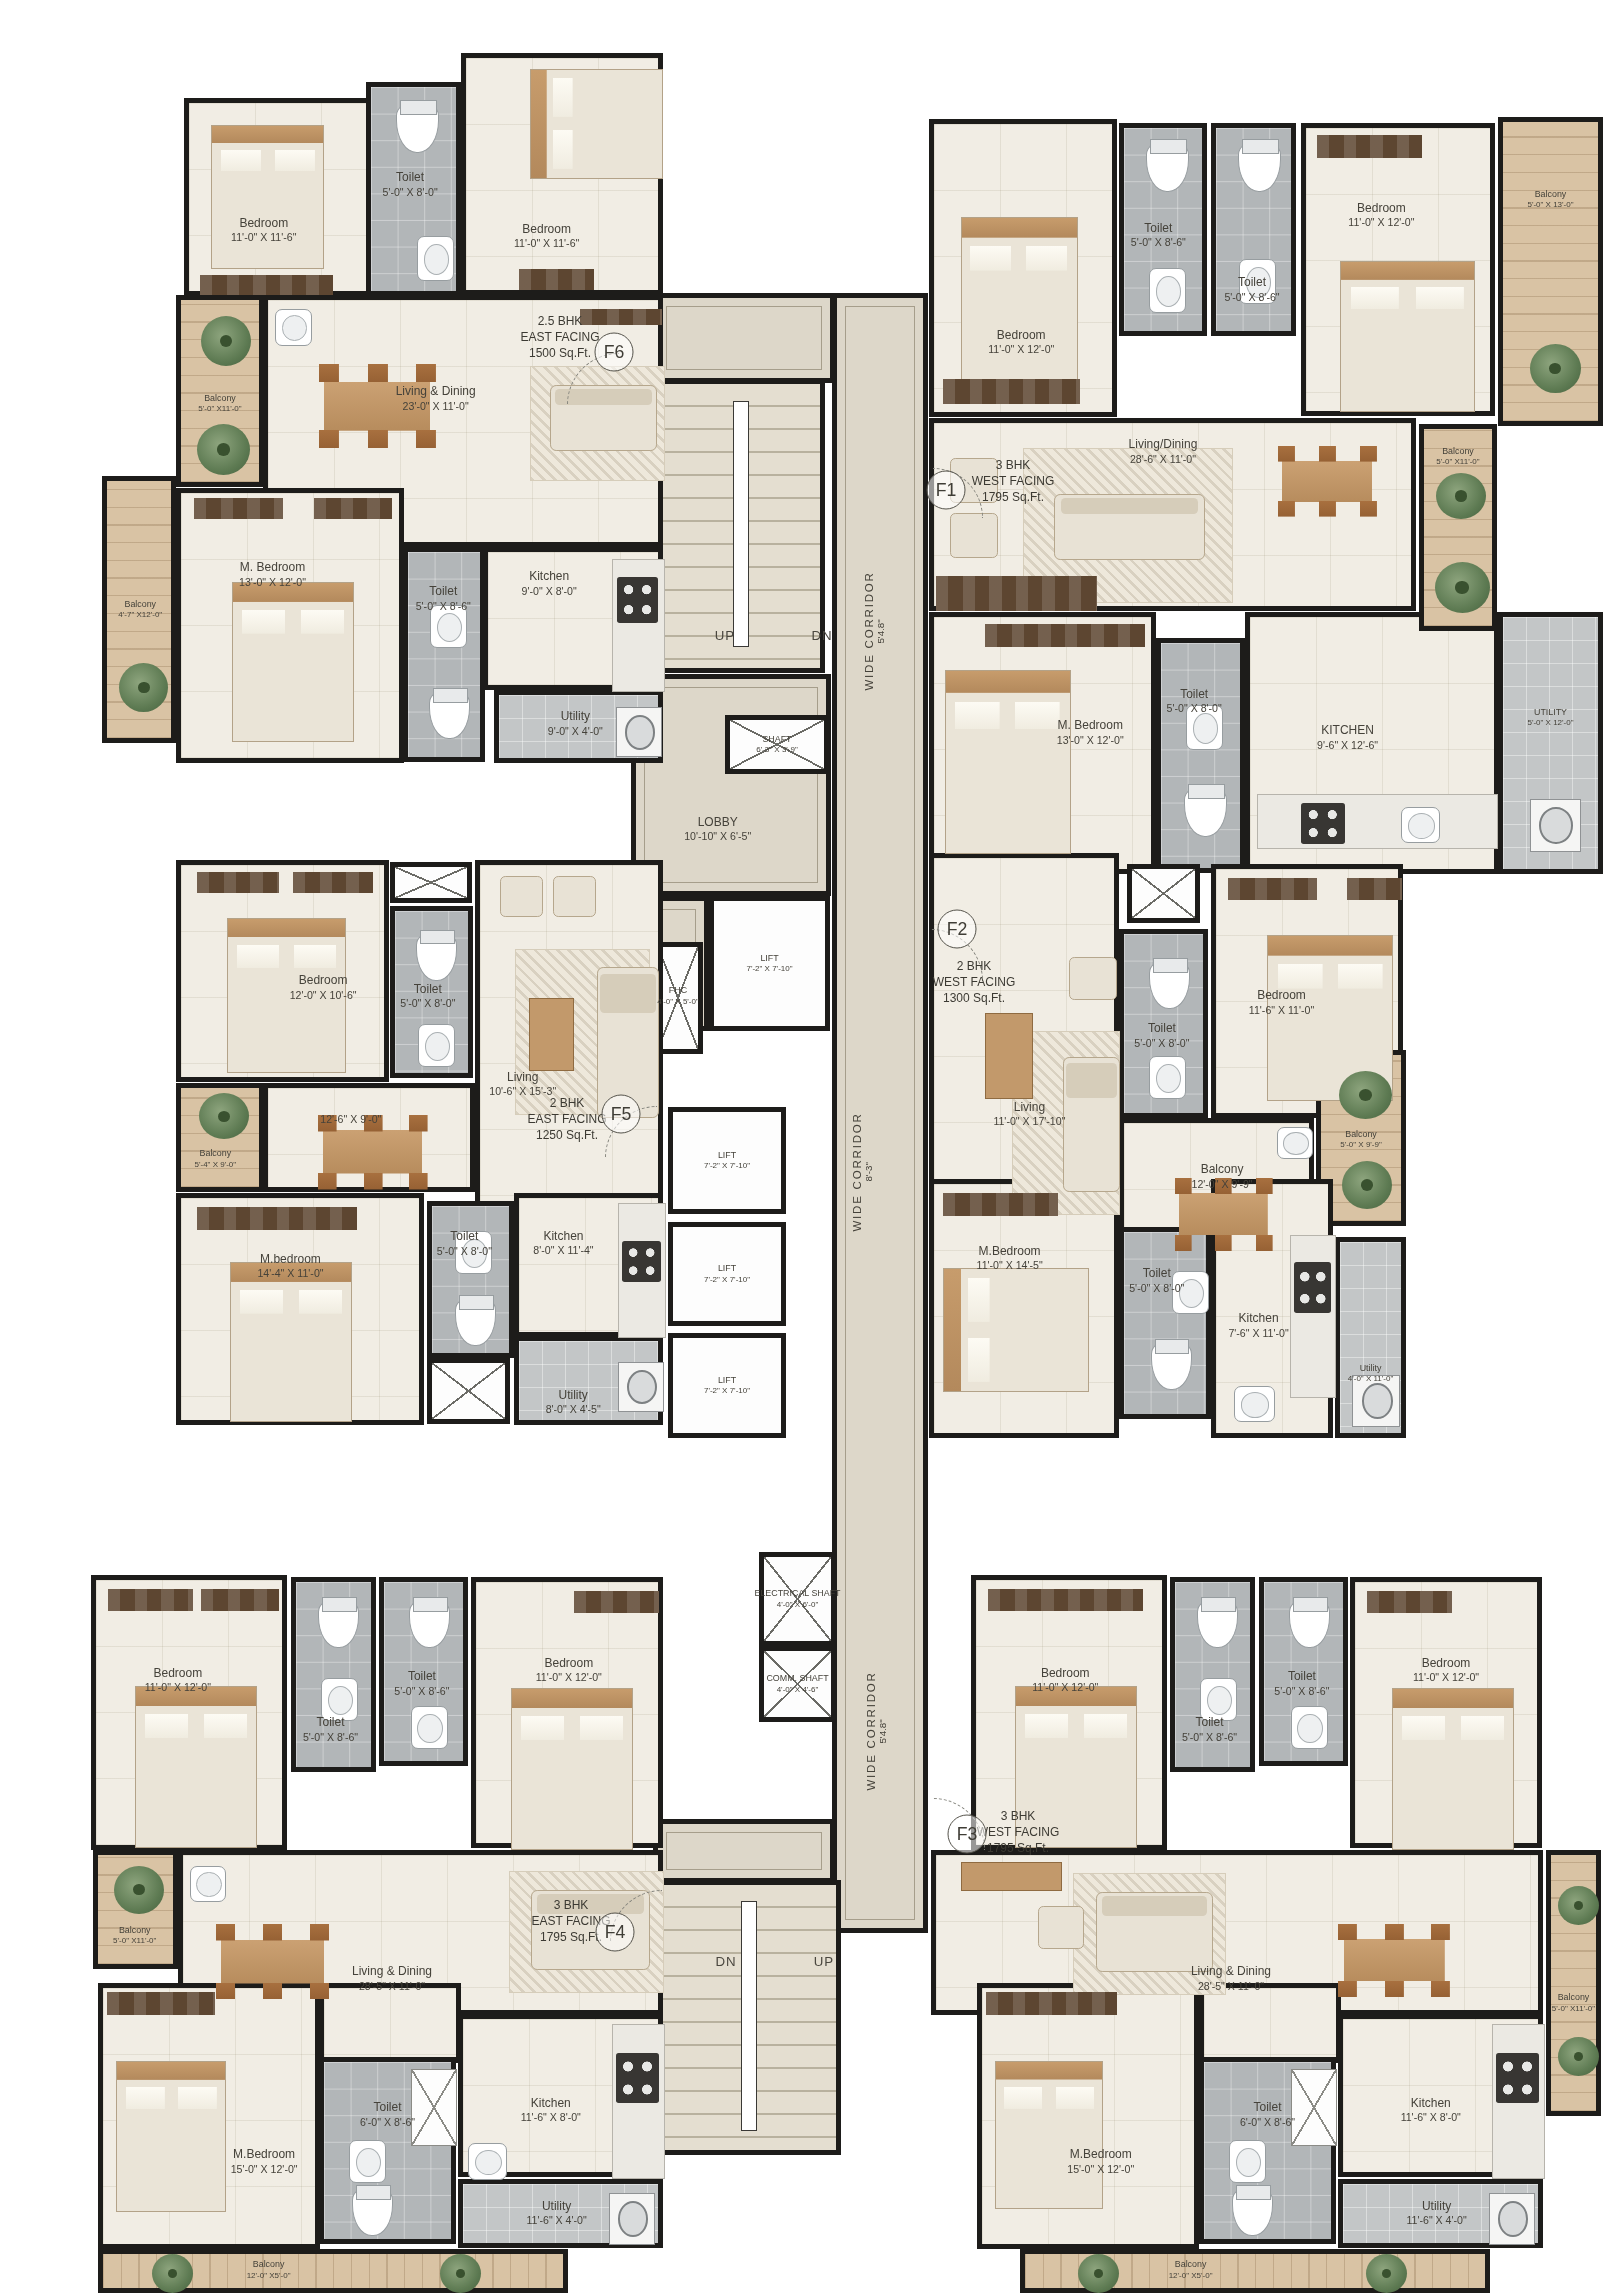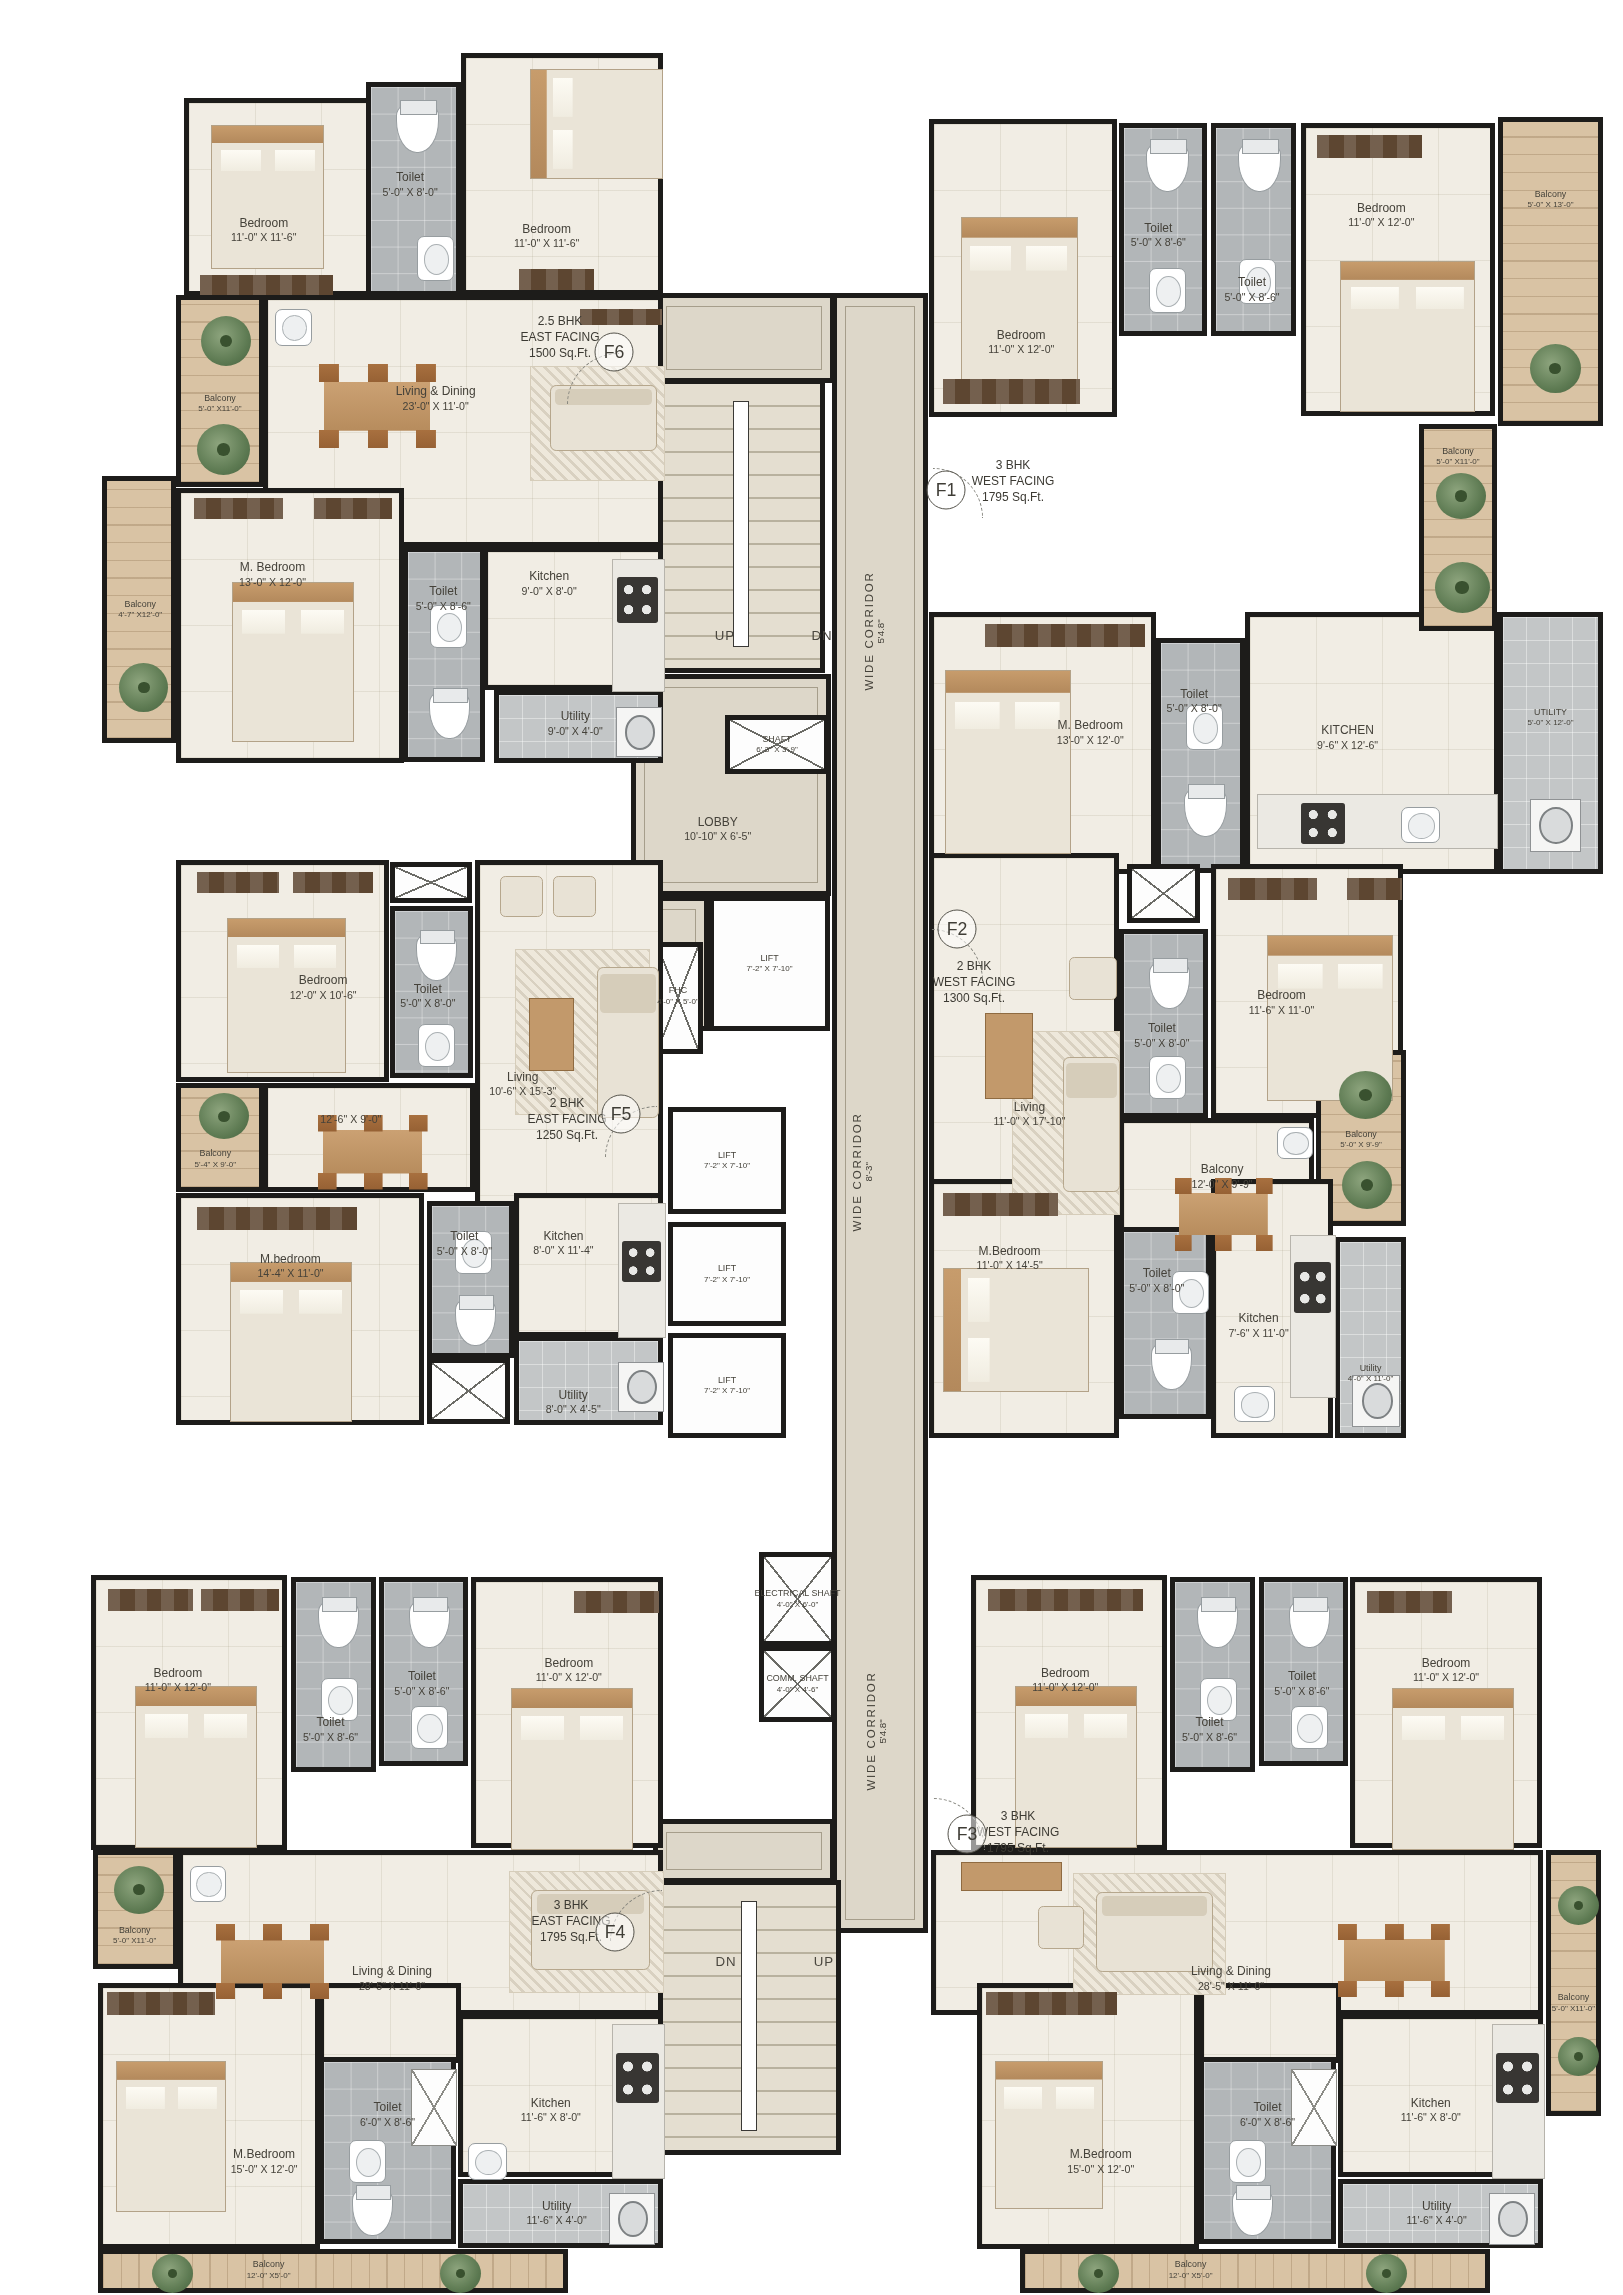--- a/index.html
+++ b/index.html
@@ -232,20 +232,32 @@
         <span class="rdims">5'-0" X11'-0"</span>
       </div>
     </div>
     <div class="room t-balcony" style="left: 102px; top: 476px; width: 74px; height: 267px;">
       <div class="f f-plant" style="left: 12.4px; top: 182px; width: 49px; height: 49px;"></div>
       <div class="rlabel sm" style="left: 52%; top: 50%;">
         <span class="rname">Balcony</span>
         <span class="rdims">4'-7" X12'-0"</span>
       </div>
     </div>
+    <div class="room t-room" style="left: 929px; top: 418px; width: 487px; height: 193px;">
+      <div class="f f-rug" style="left: 89px; top: 25px; width: 208px; height: 153px;"></div>
+      <div class="f f-ward" style="left: 1.8px; top: 153px; width: 161px; height: 35px;"></div>
+      <div class="f f-chair" style="left: 16px; top: 35px; width: 46px; height: 43px;"></div>
+      <div class="f f-chair" style="left: 16px; top: 90px; width: 46px; height: 43px;"></div>
+      <div class="f f-sofa" style="left: 120px; top: 71px; width: 149px; height: 64px;"></div>
+      <div class="f f-dining" style="left: 337px; top: 23px; width: 113px; height: 71px;"></div>
+      <div class="rlabel" style="left: 48%; top: 16%;">
+        <span class="rname">Living/Dining</span>
+        <span class="rdims">28'-6" X 11'-0"</span>
+      </div>
+    </div>
     <div class="room t-room" style="left: 1245px; top: 612px; width: 254px; height: 262px;">
       <div class="f f-counter" style="left: 7px; top: 177px; width: 239px; height: 53px;"></div>
       <div class="f f-stove" style="left: 51px; top: 186px; width: 44px; height: 41px;"></div>
       <div class="f f-sink" style="left: 151px; top: 190px; width: 37px; height: 34px;"></div>
       <div class="rlabel" style="left: 40%; top: 48%;">
         <span class="rname">KITCHEN</span>
         <span class="rdims">9'-6" X 12'-6"</span>
       </div>
     </div>
     <div class="room t-utility" style="left: 1498px; top: 612px; width: 105px; height: 262px;">

